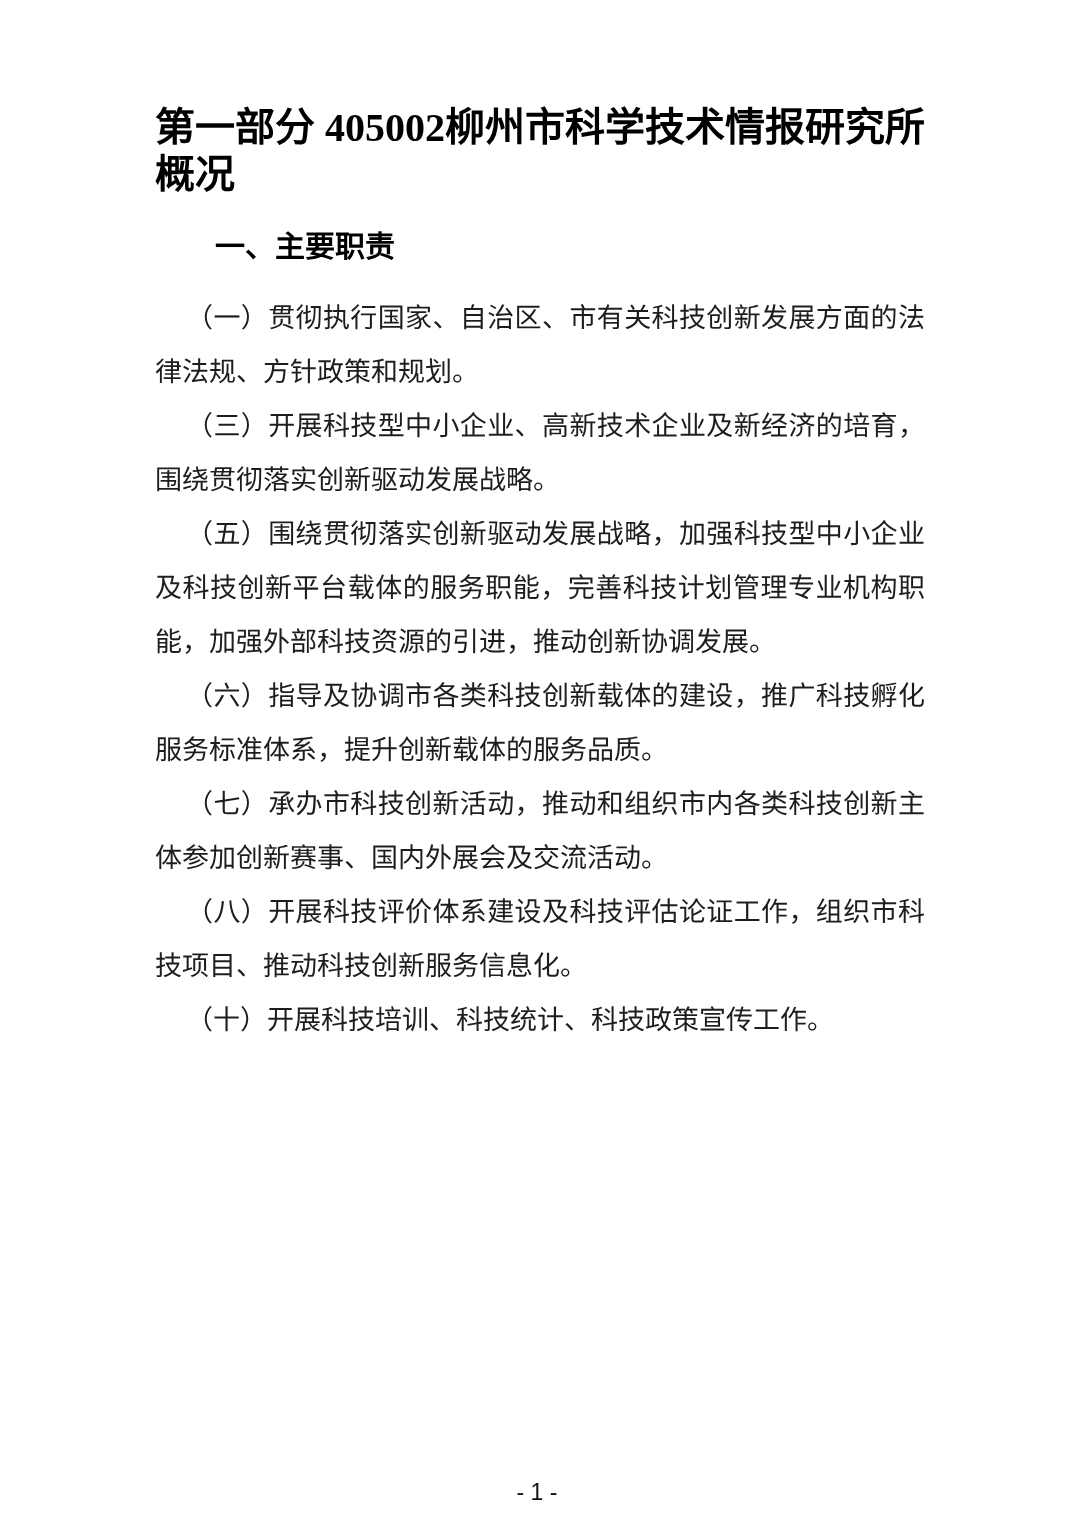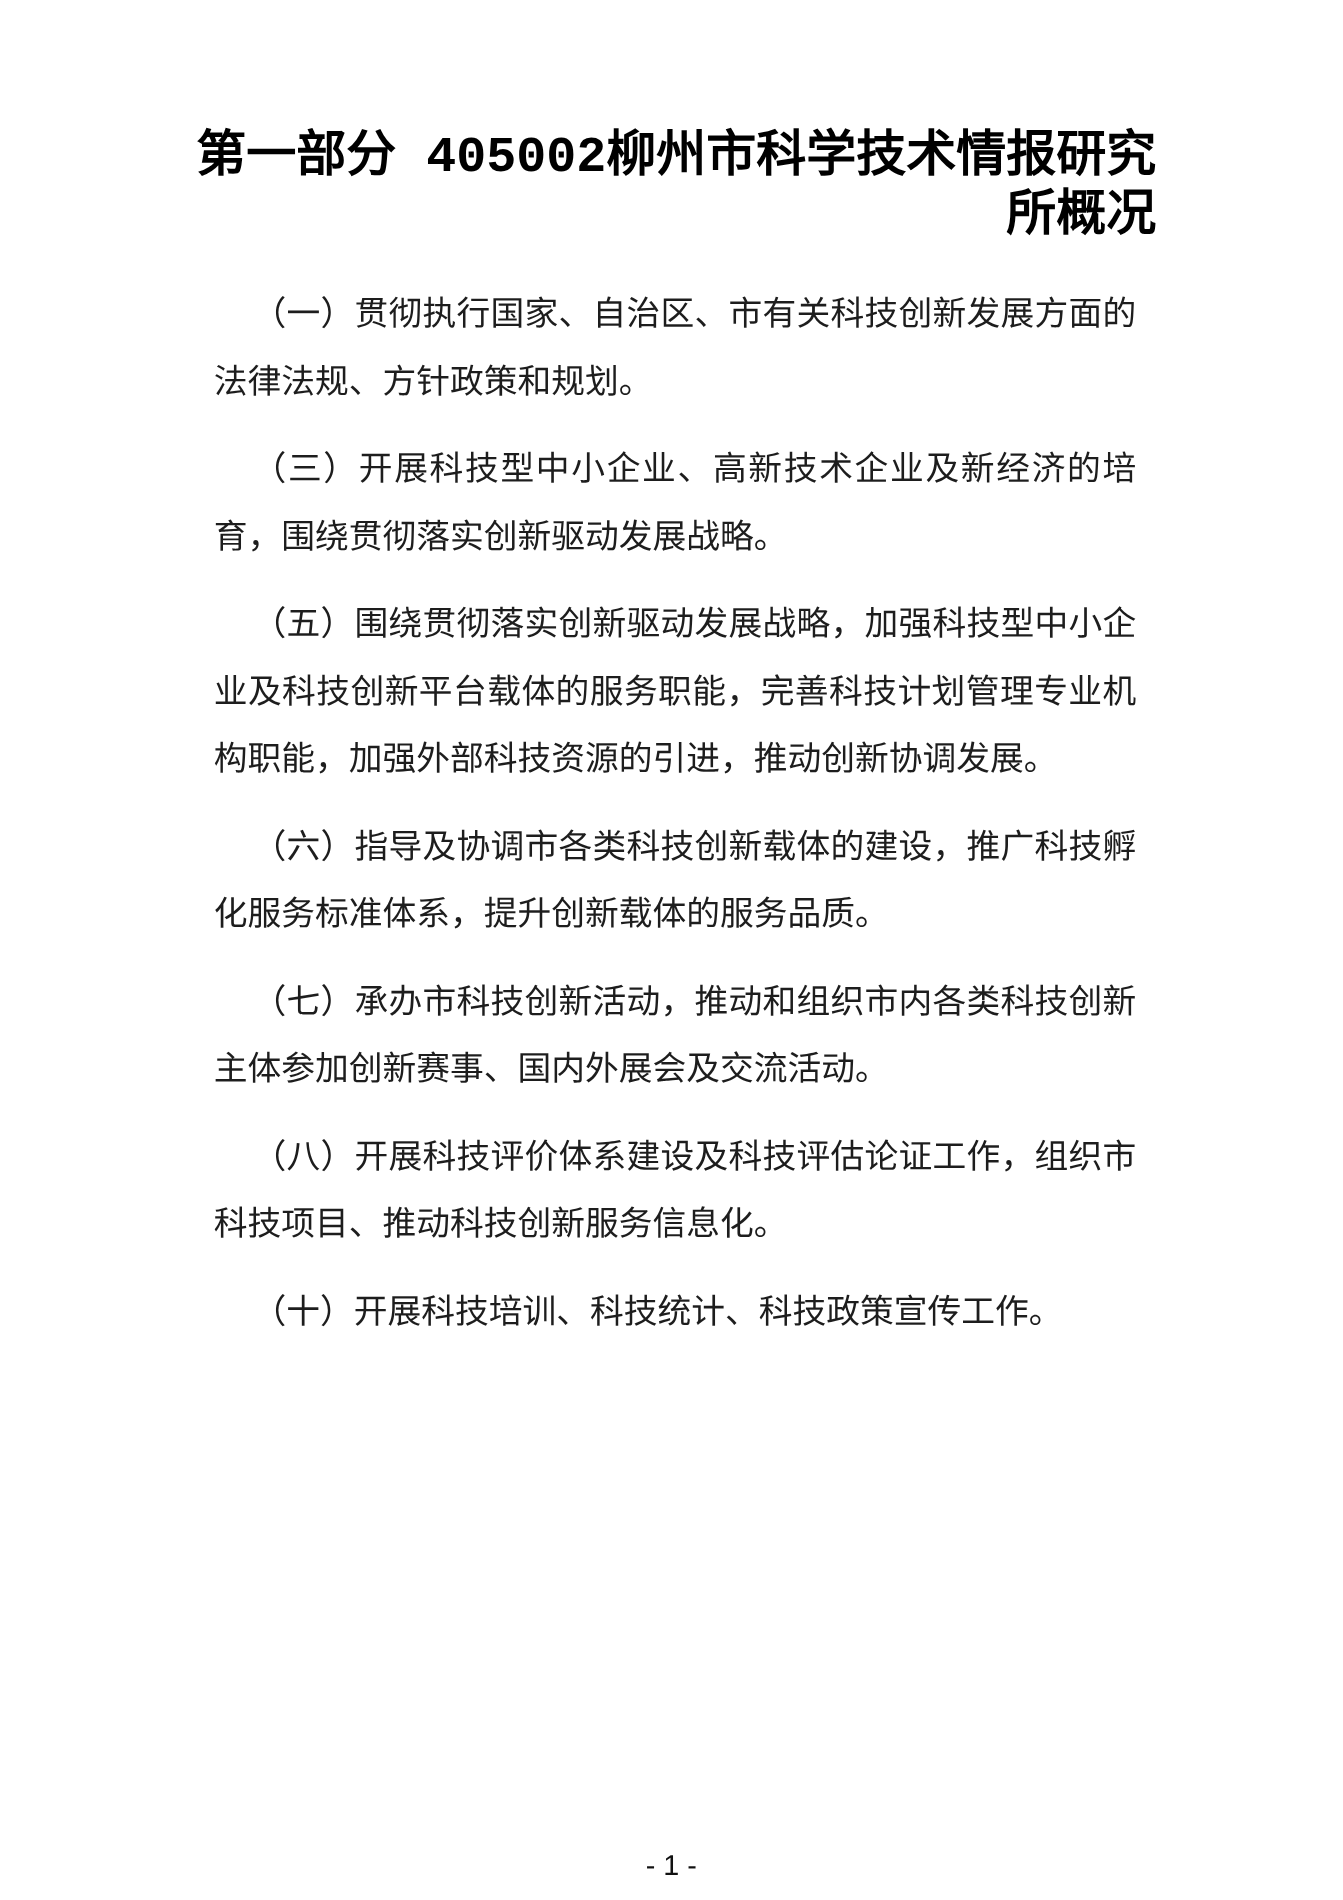--- a/index.html
+++ b/index.html
@@ -14,42 +14,42 @@
     margin: 0 auto;
     background: #ffffff;
     box-sizing: border-box;
     padding: 0 149px 0 155px;
     overflow: hidden;
     color: #141414;
   }
   .doc-title {
     margin: 0;
     padding-top: 104px;
-    font-family: Liberation Mono, monospace;
+    font-family: Liberation Serif, serif;
     font-weight: 800;
     font-size: 40px;
     line-height: 47px;
-    text-align: right;
+    text-align: left;
     color: #000000;
     letter-spacing: 0px;
   }
   .section-heading {
     margin: 31px 0 0 0;
     padding-left: 60px;
     font-family: "Liberation Sans", "DejaVu Sans", sans-serif;
     font-weight: 700;
     font-size: 30px;
     line-height: 36px;
     color: #000000;
   }
   .body-text {
     margin-top: 26px;
   }
   .body-text p {
-    margin: 16px;
+    margin: 0;
     font-family: "Liberation Serif", "DejaVu Serif", serif;
     font-weight: 400;
     font-size: 27px;
     line-height: 54px;
     text-align: justify;
     text-justify: inter-character;
     text-indent: 31px;
     color: #1d1d1d;
   }
   .page-footer {
@@ -63,20 +63,21 @@
     color: #111111;
   }
 </style>
 </head>
 <body>
 
 <div class="page">
 
   <h1 class="doc-title">第一部分 405002柳州市科学技术情报研究所概况</h1>
 
+  <h2 class="section-heading">一、主要职责</h2>
 
   <div class="body-text">
     <p>（一）贯彻执行国家、自治区、市有关科技创新发展方面的法律法规、方针政策和规划。</p>
     <p>（三）开展科技型中小企业、高新技术企业及新经济的培育，围绕贯彻落实创新驱动发展战略。</p>
     <p>（五）围绕贯彻落实创新驱动发展战略，加强科技型中小企业及科技创新平台载体的服务职能，完善科技计划管理专业机构职能，加强外部科技资源的引进，推动创新协调发展。</p>
     <p>（六）指导及协调市各类科技创新载体的建设，推广科技孵化服务标准体系，提升创新载体的服务品质。</p>
     <p>（七）承办市科技创新活动，推动和组织市内各类科技创新主体参加创新赛事、国内外展会及交流活动。</p>
     <p>（八）开展科技评价体系建设及科技评估论证工作，组织市科技项目、推动科技创新服务信息化。</p>
     <p>（十）开展科技培训、科技统计、科技政策宣传工作。</p>
   </div>

